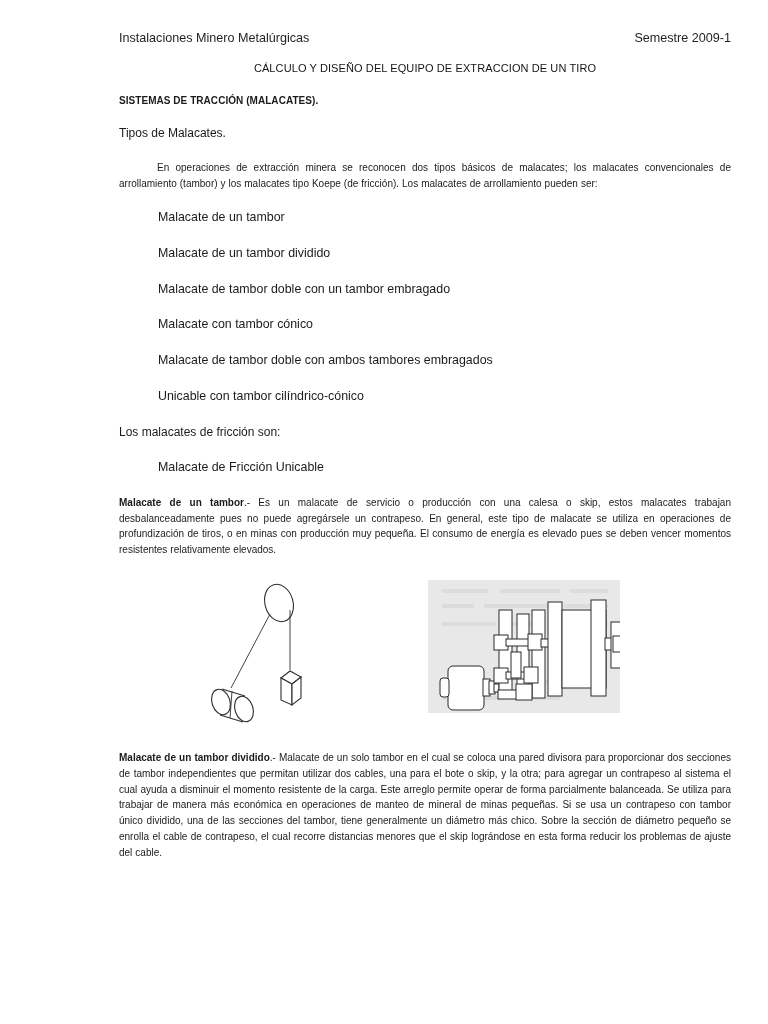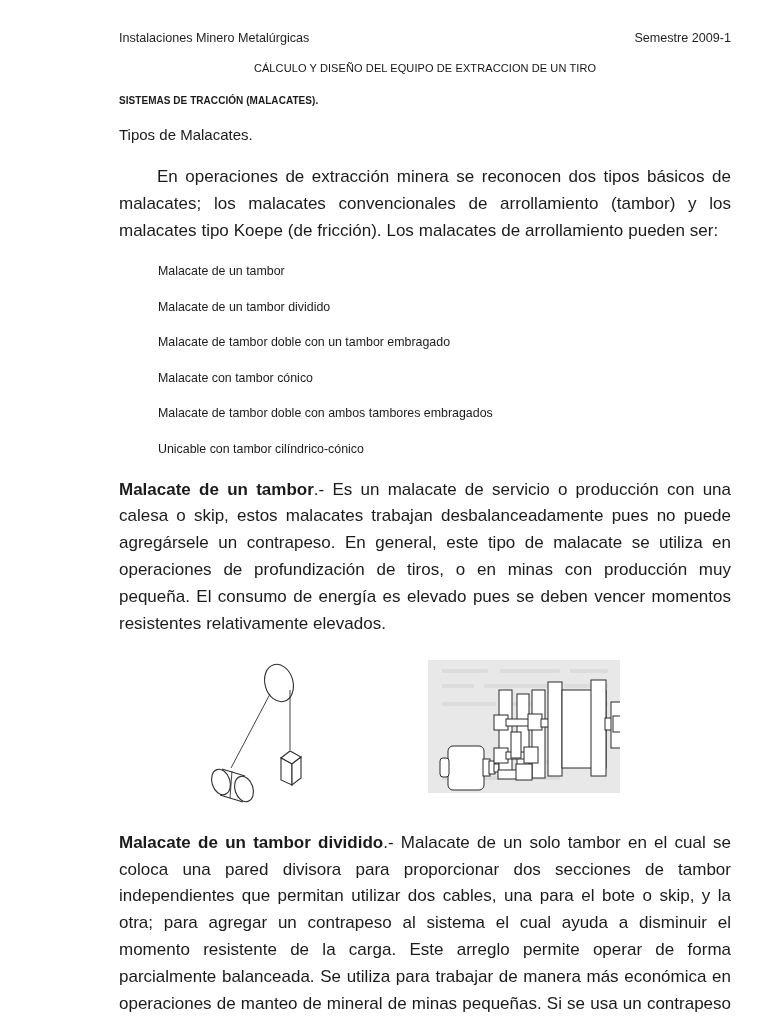--- a/index.html
+++ b/index.html
@@ -58,27 +58,27 @@
 
   
   .section-head {
     font-size: 10px;
     font-weight: bold;
     margin-top: 19px;
     letter-spacing: .05px;
   }
 
   .plain {
-    font-size: 15px;
+    font-size: 12px;
     margin-top: 18px;
     line-height: 1.5;
   }
 
   p.body {
-    font-size: 17px;
+    font-size: 10px;
     line-height: 1.58;
     text-align: justify;
     margin: 18px 0 0 0;
     word-spacing: .2px;
   }
   p.body.indent-first { text-indent: 38px; }
   p.body b { font-weight: bold; }
 
   
   ul.itemlist {
@@ -148,22 +148,24 @@
 
     <ul class="itemlist first-list">
       <li>Malacate de un tambor</li>
       <li>Malacate de un tambor dividido</li>
       <li>Malacate de tambor doble con un tambor embragado</li>
       <li>Malacate con tambor cónico</li>
       <li>Malacate de tambor doble con ambos tambores embragados</li>
       <li>Unicable con tambor cilíndrico-cónico</li>
     </ul>
 
+    <div class="plain">Los malacates de fricción son:</div>
 
     <ul class="itemlist">
+      <li>Malacate de Fricción Unicable</li>
     </ul>
 
     <p class="body"><b>Malacate de un tambor</b><span>.- Es un malacate de servicio o producción con una calesa o skip, estos malacates trabajan desbalanceadamente pues no puede agregársele un contrapeso. En general, este tipo de malacate se utiliza en operaciones de profundización de tiros, o en minas con producción muy pequeña. El consumo de energía es elevado pues se deben vencer momentos resistentes relativamente elevados.</span></p>
 
     <div class="figure-row">
 
       <div class="fig-line">
         <svg width="140" height="150" viewBox="0 0 140 150" aria-hidden="true">
           <g fill="#ffffff" stroke="#2f2f2f" stroke-width="1.1">
 

